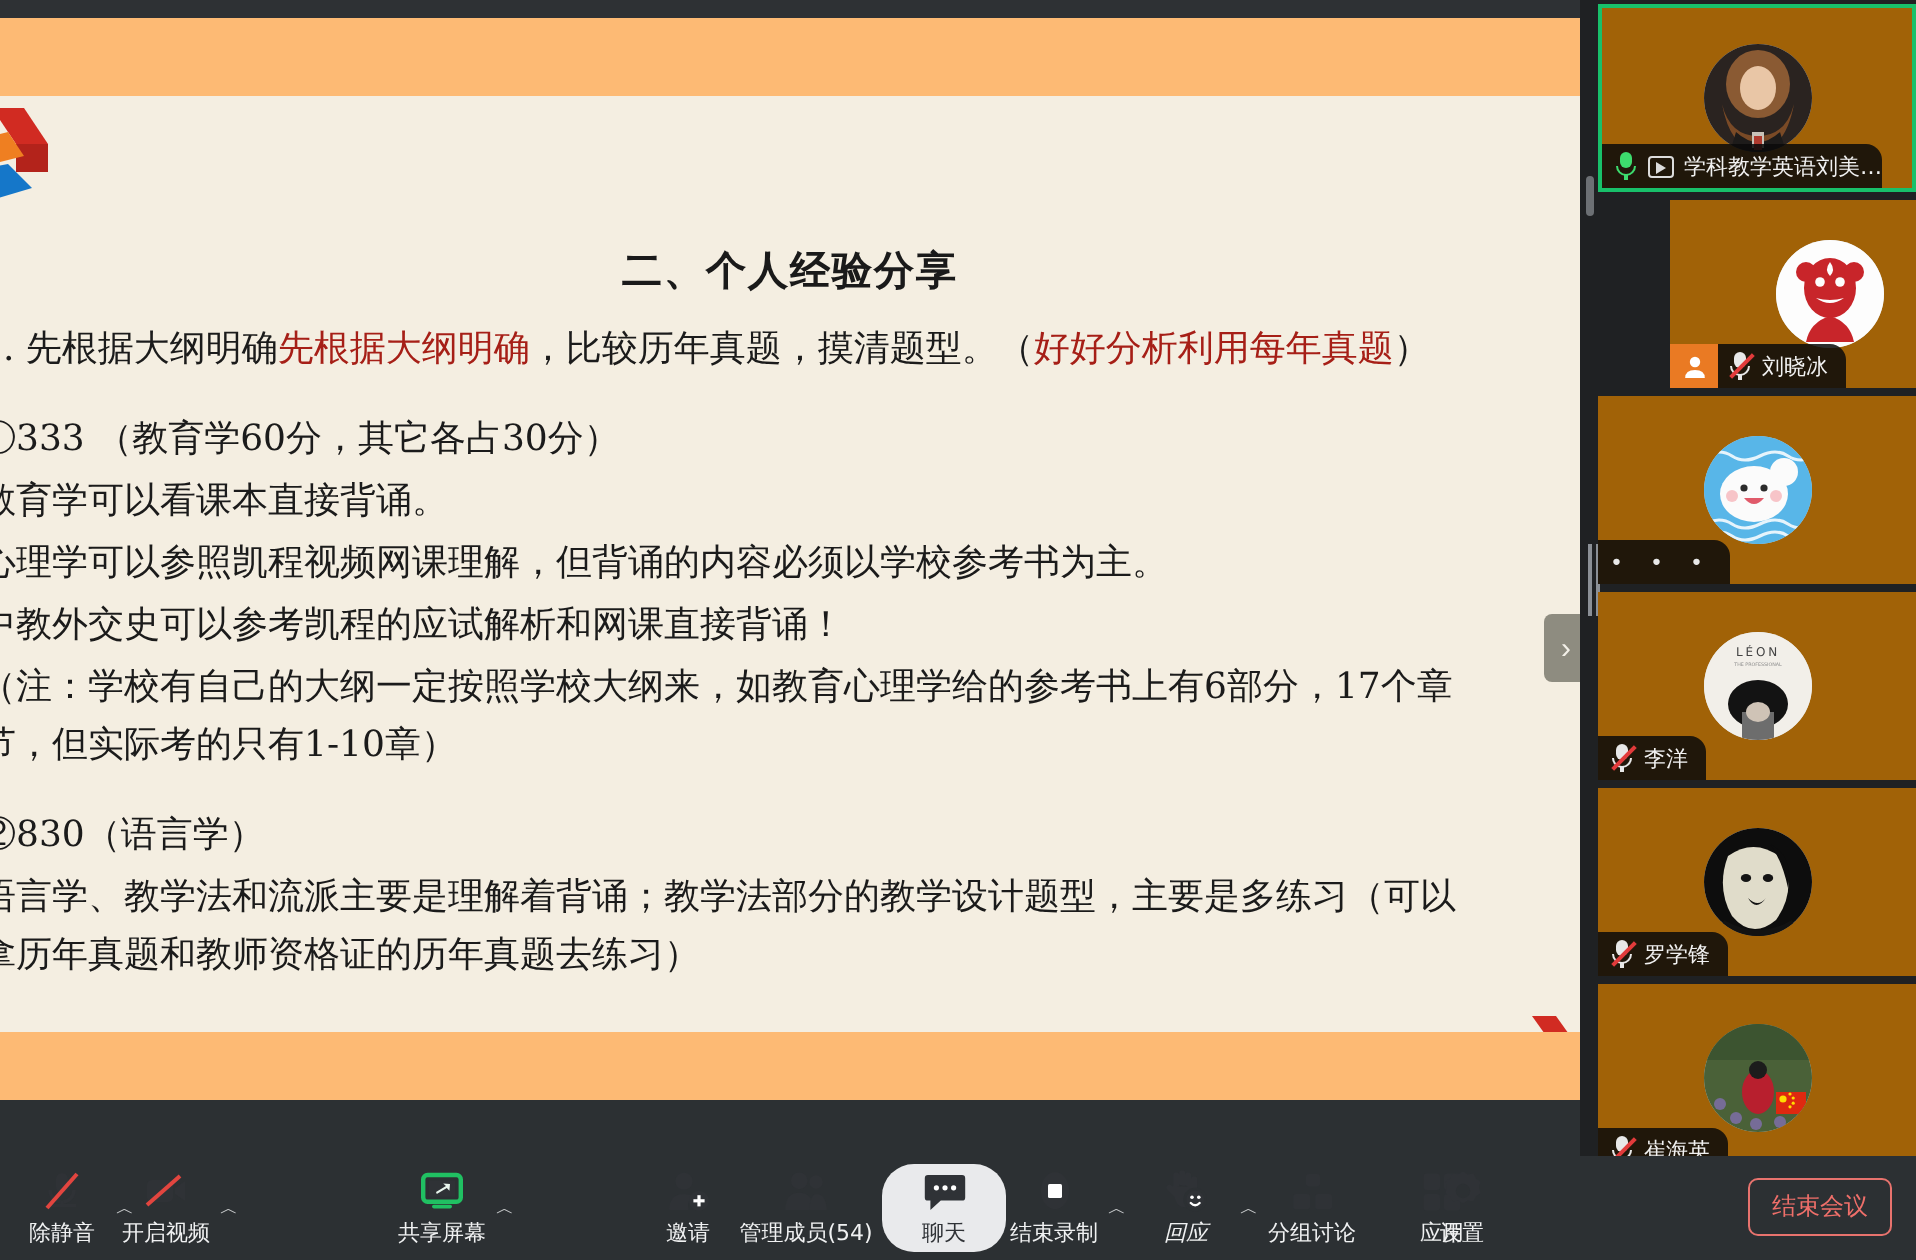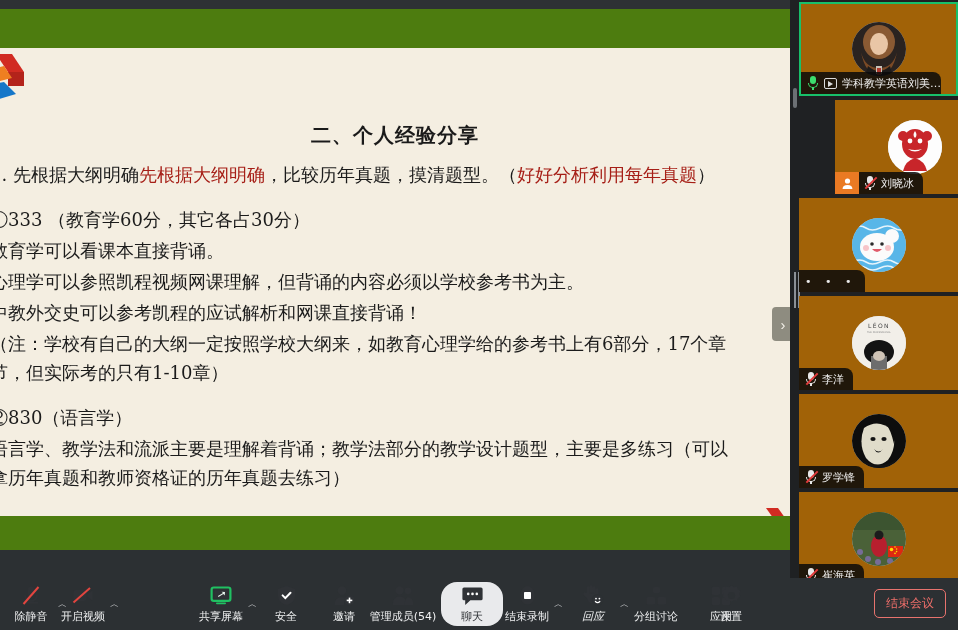--- a/index.html
+++ b/index.html
@@ -14,21 +14,21 @@
 
   
   .topbar {
     position: absolute; left: 0; top: 0; width: 790px; height: 9px;
     background: #2e3134;
   }
 
   
   .stage {
     position: absolute; left: 0; top: 9px; width: 790px; height: 541px;
-    background: #4d7c0f; overflow: hidden;
+    background: #fdba74; overflow: hidden;
   }
 
   .slide {
     position: absolute; left: 0; top: 39px; width: 790px; height: 468px;
     background: #f4eee1; overflow: hidden;
   }
 
   
   .logo3d { position: absolute; width: 46px; height: 46px; }
   .logo-tl { left: -18px; top: 4px; transform: scale(1.0); }
@@ -405,29 +405,20 @@
             <svg width="22" height="21" viewBox="0 0 22 21">
               <rect x="1.6" y="2.5" width="18.8" height="13.4" rx="2.2" fill="none" stroke="#20c062" stroke-width="2.2"></rect>
               <rect x="4.4" y="5.2" width="13.2" height="8.2" fill="#2f3236"></rect>
               <path d="M8 11 l5 -3 -1.4 -1.3 3.4 .3 -.3 3.4 -1.3 -1.4 -5 3z" fill="#e9f6ee"></path>
               <rect x="6" y="17.4" width="10" height="1.8" rx=".9" fill="#20c062"></rect>
             </svg>
           </div>
           <div class="tb-label">共享屏幕</div>
         </div>
         <div class="tb-caret" style="left: 248px;">︿</div>
-        <div class="tb-item" style="left: 255px;">
-          <div class="tb-ico">
-            <svg width="19" height="21" viewBox="0 0 19 21">
-              <path d="M9.5 1 L18 4 v7 c0 5 -4.4 8 -8.5 9 C5.4 19 1 16 1 11 V4z" fill="#2f3236"></path>
-              <path d="M5.6 10.4 l2.7 2.7 5.2 -5.4" stroke="#fff" stroke-width="2" fill="none" stroke-linecap="round"></path>
-            </svg>
-          </div>
-          <div class="tb-label">安全</div>
-        </div>
         <div class="tb-item" style="left: 313px;">
           <div class="tb-ico">
             <svg width="21" height="21" viewBox="0 0 21 21">
               <circle cx="8" cy="5.6" r="4.3" fill="#2f3236"></circle>
               <path d="M0.6 20 q0 -8 7.4 -8 q3 0 5 1.6 Q10 15 10 17.4 q0 1.4 .4 2.6z" fill="#2f3236"></path>
               <circle cx="15.5" cy="15.4" r="5" fill="#2f3236"></circle>
               <rect x="14.7" y="12.6" width="1.6" height="5.6" fill="#fff"></rect>
               <rect x="12.7" y="14.6" width="5.6" height="1.6" fill="#fff"></rect>
             </svg>
           </div>

